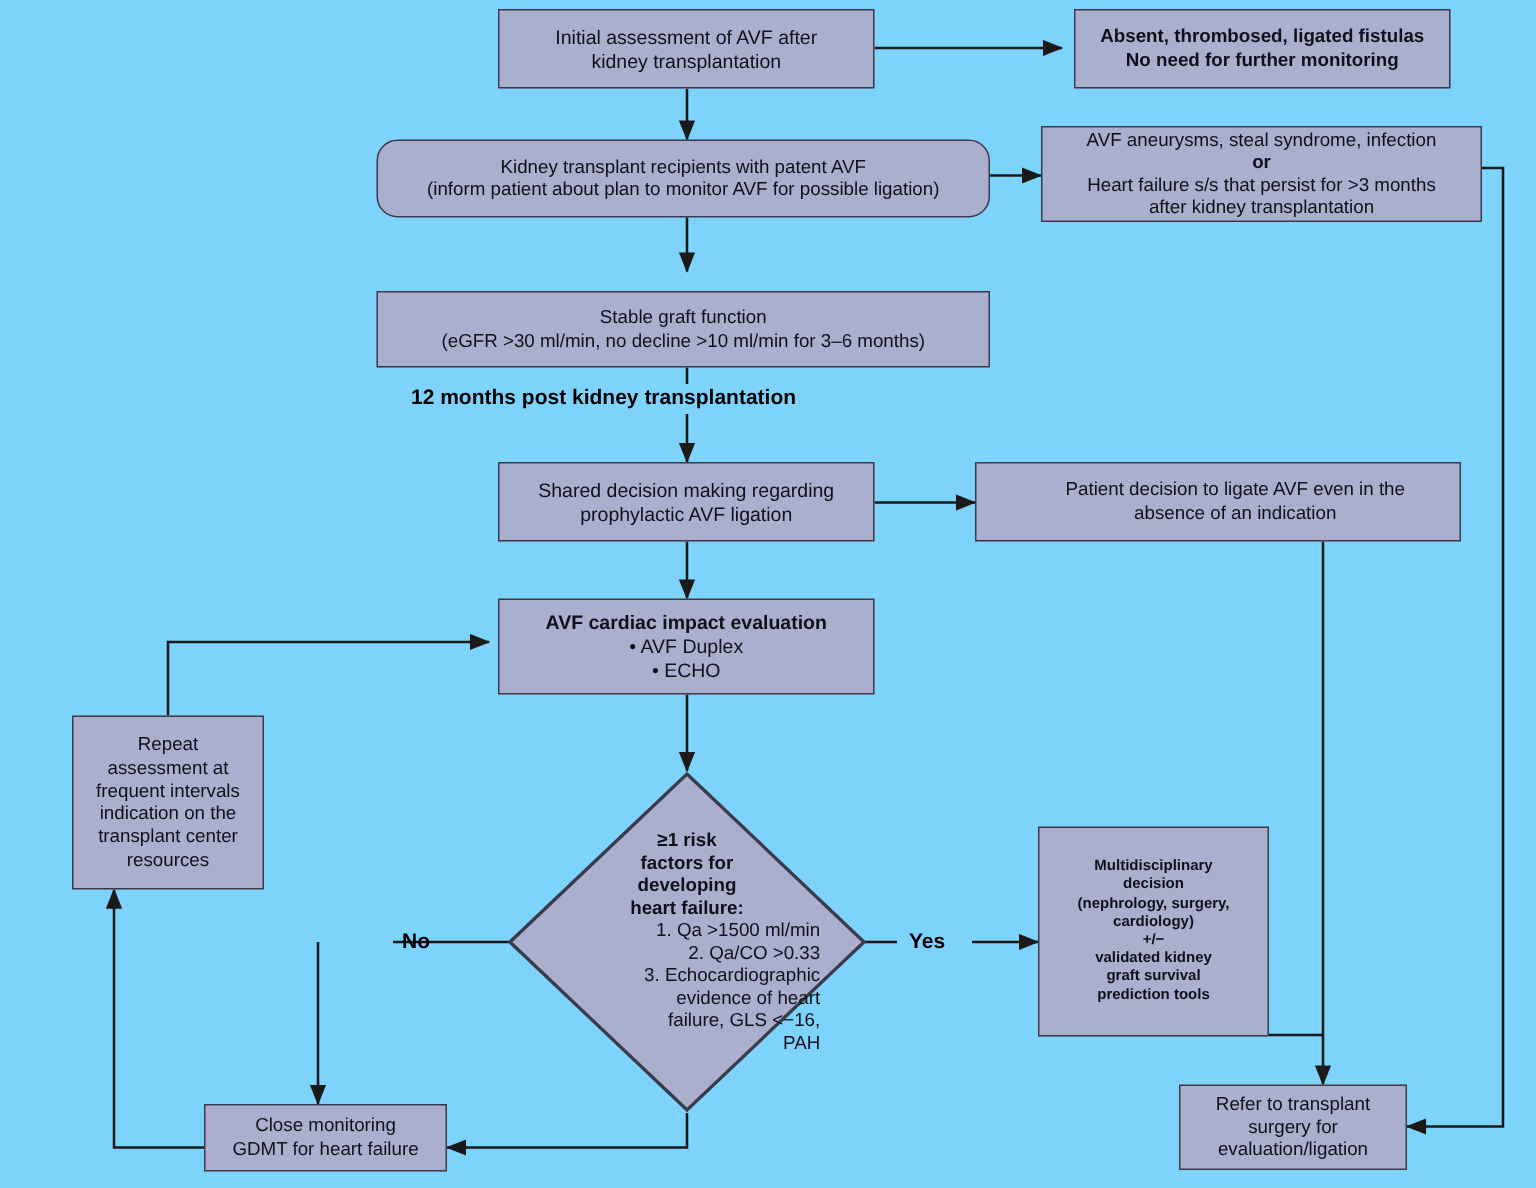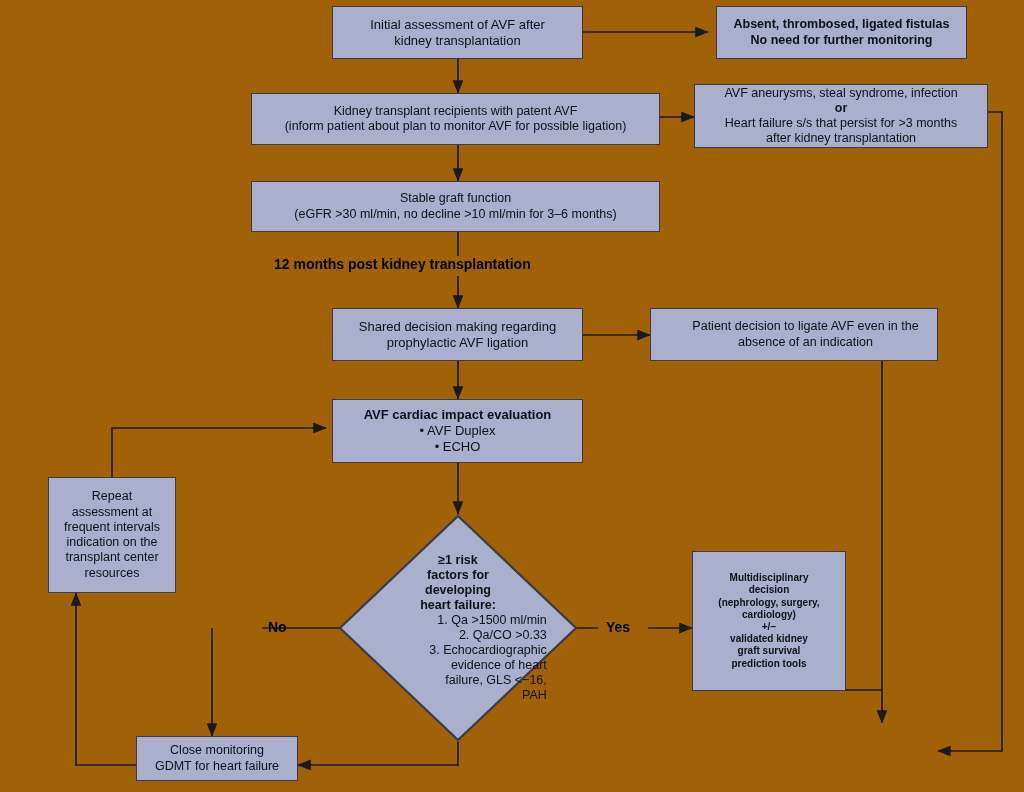--- a/index.html
+++ b/index.html
@@ -7,21 +7,21 @@
     padding: 0;
     background: #ffffff;
   }
   body {
     font-family: "Liberation Sans", sans-serif;
   }
   #stage {
     position: relative;
     width: 1024px;
     height: 792px;
-    background: #a16207;
+    background: #7dd3fc;
     overflow: hidden;
   }
   svg#wires {
     position: absolute;
     left: 0; top: 0;
     width: 1024px;
     height: 792px;
     pointer-events: none;
   }
   .node {
@@ -125,55 +125,55 @@
     </div>
   </div>
 
   <div class="node" style="left:716px; top:6px; width:251px; height:53px; font-size:12.5px;font-weight:bold;">
     <div class="txt">
       <div>Absent, thrombosed, ligated fistulas</div>
       <div>No need for further monitoring</div>
     </div>
   </div>
 
-  <div class="node" style="left:251px; top:93px; width:409px; height:52px; font-size:12.5px;">
+  <div class="node" style="left:251px; top:93px; width:409px; height:52px; font-size:12.5px;border-radius:14px;">
     <div class="txt">
       <div>Kidney transplant recipients with patent AVF</div>
       <div>(inform patient about plan to monitor AVF for possible ligation)</div>
     </div>
   </div>
 
   <div class="node" style="left:694px; top:84px; width:294px; height:64px; font-size:12.5px;">
     <div class="txt">
       <div>AVF aneurysms, steal syndrome, infection</div>
       <div class="b">or</div>
       <div>Heart failure s/s that persist for &gt;3 months</div>
       <div>after kidney transplantation</div>
     </div>
   </div>
 
-  <div class="node" style="left:251px; top:181px; width:409px; height:51px; font-size:12.5px;">
+  <div class="node" style="left:251px; top:194px; width:409px; height:51px; font-size:12.5px;">
     <div class="txt">
       <div>Stable graft function</div>
       <div>(eGFR &gt;30 ml/min, no decline &gt;10 ml/min for 3–6 months)</div>
     </div>
   </div>
 
   <div class="lbl" style="left:274px; top:256px; font-size:14px;">
     <span>12 months post kidney transplantation</span>
   </div>
 
   <div class="node" style="left:332px; top:308px; width:251px; height:53px; font-size:13px;">
     <div class="txt">
       <div>Shared decision making regarding</div>
       <div>prophylactic AVF ligation</div>
     </div>
   </div>
 
-  <div class="node" style="left:650px; top:308px; width:288px; height:53px; font-size:12.5px;padding-left:28px;">
+  <div class="node" style="left:650px; top:308px; width:324px; height:53px; font-size:12.5px;padding-left:28px;">
     <div class="txt">
       <div>Patient decision to ligate AVF even in the</div>
       <div>absence of an indication</div>
     </div>
   </div>
 
   <div class="node" style="left:332px; top:399px; width:251px; height:64px; font-size:13px;">
     <div class="txt">
       <div class="b">AVF cardiac impact evaluation</div>
       <div>• AVF Duplex</div>
@@ -224,20 +224,27 @@
       <div>decision</div>
       <div>(nephrology, surgery,</div>
       <div>cardiology)</div>
       <div>+/−</div>
       <div>validated kidney</div>
       <div>graft survival</div>
       <div>prediction tools</div>
     </div>
   </div>
 
+  <div class="node" style="left:786px; top:723px; width:152px; height:57px; font-size:12.5px;">
+    <div class="txt">
+      <div>Refer to transplant</div>
+      <div>surgery for</div>
+      <div>evaluation/ligation</div>
+    </div>
+  </div>
 
   <div class="node" style="left:136px; top:736px; width:162px; height:45px; font-size:12.5px;">
     <div class="txt">
       <div>Close monitoring</div>
       <div>GDMT for heart failure</div>
     </div>
   </div>
 
 </div>
 

